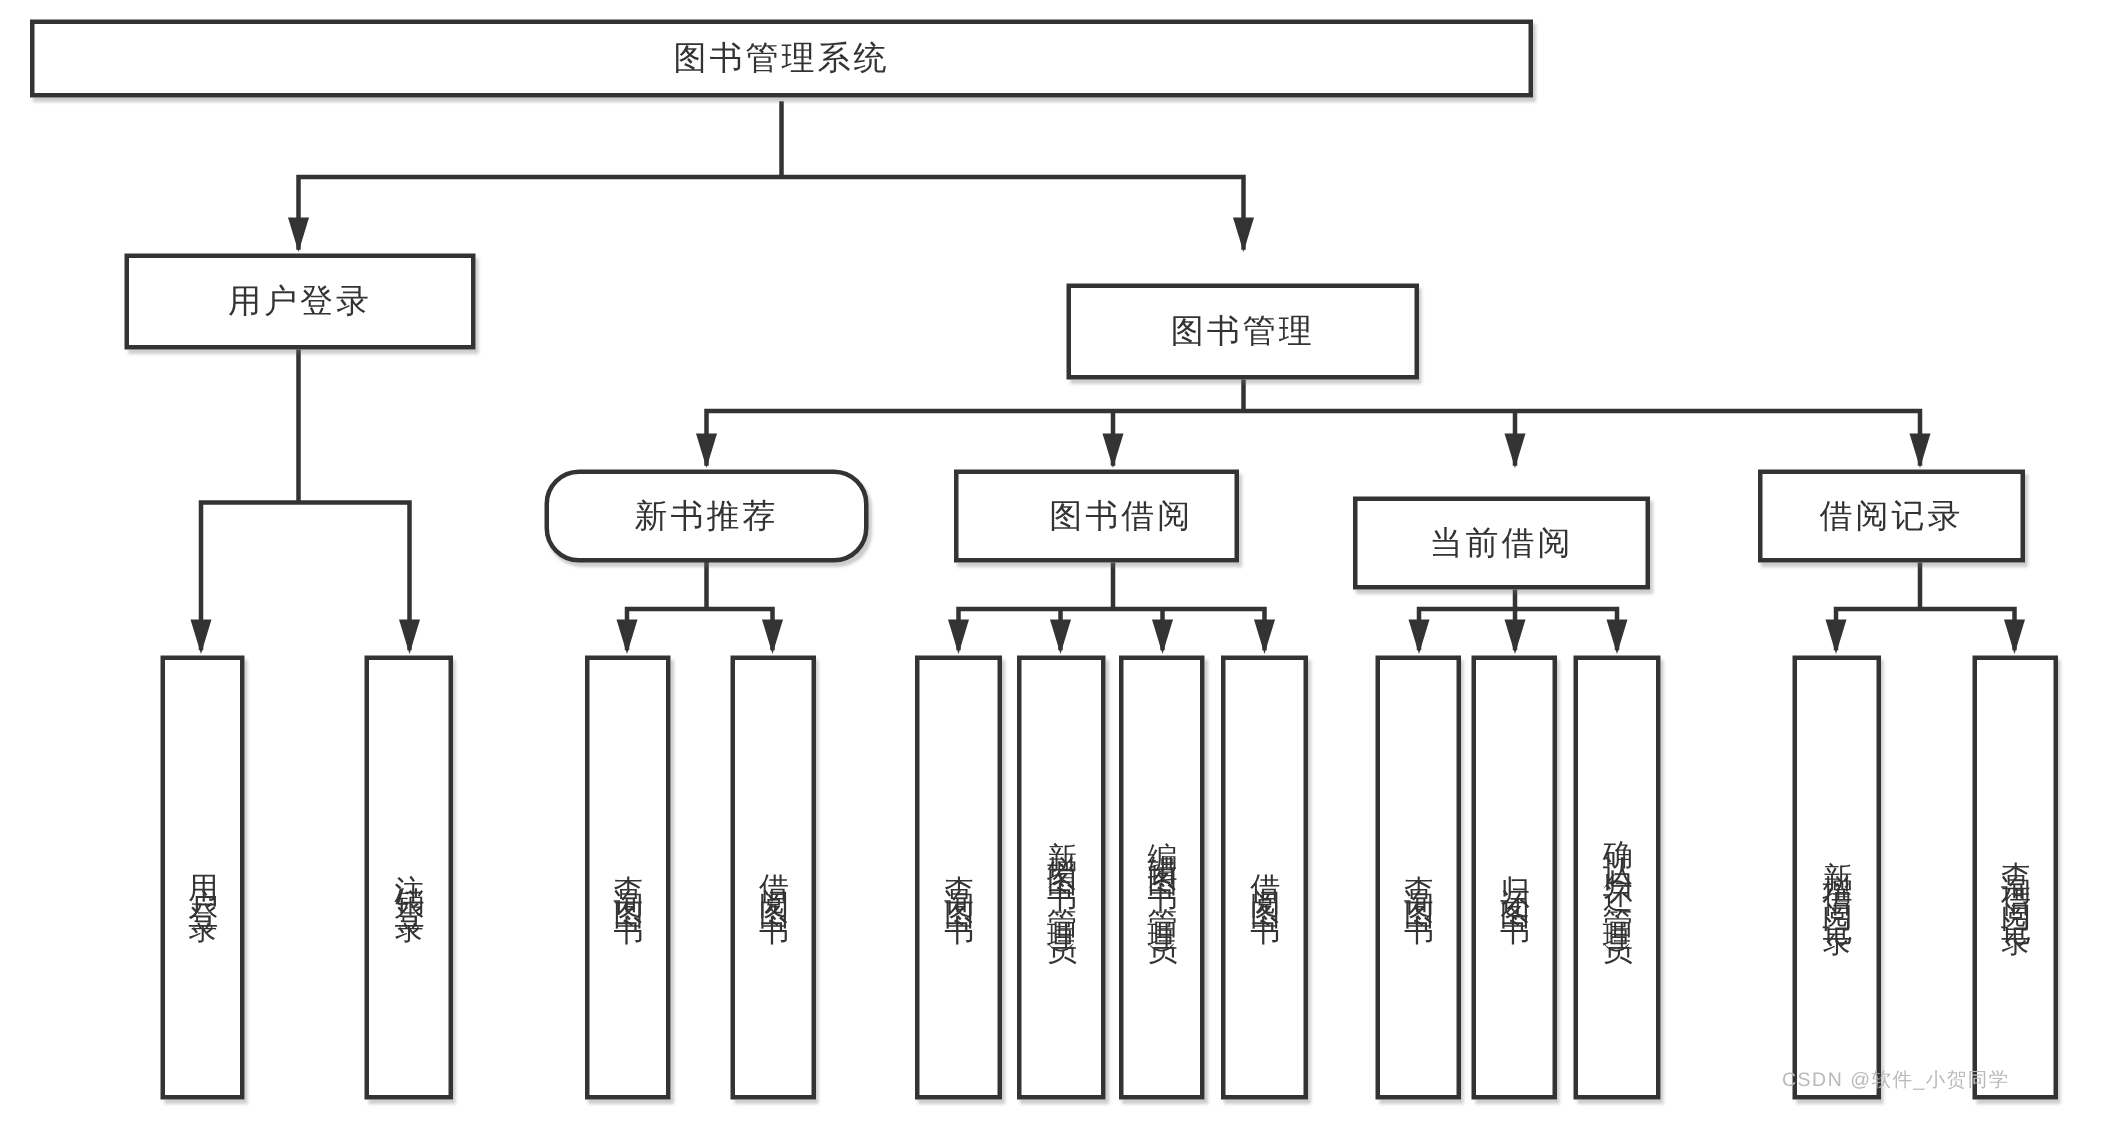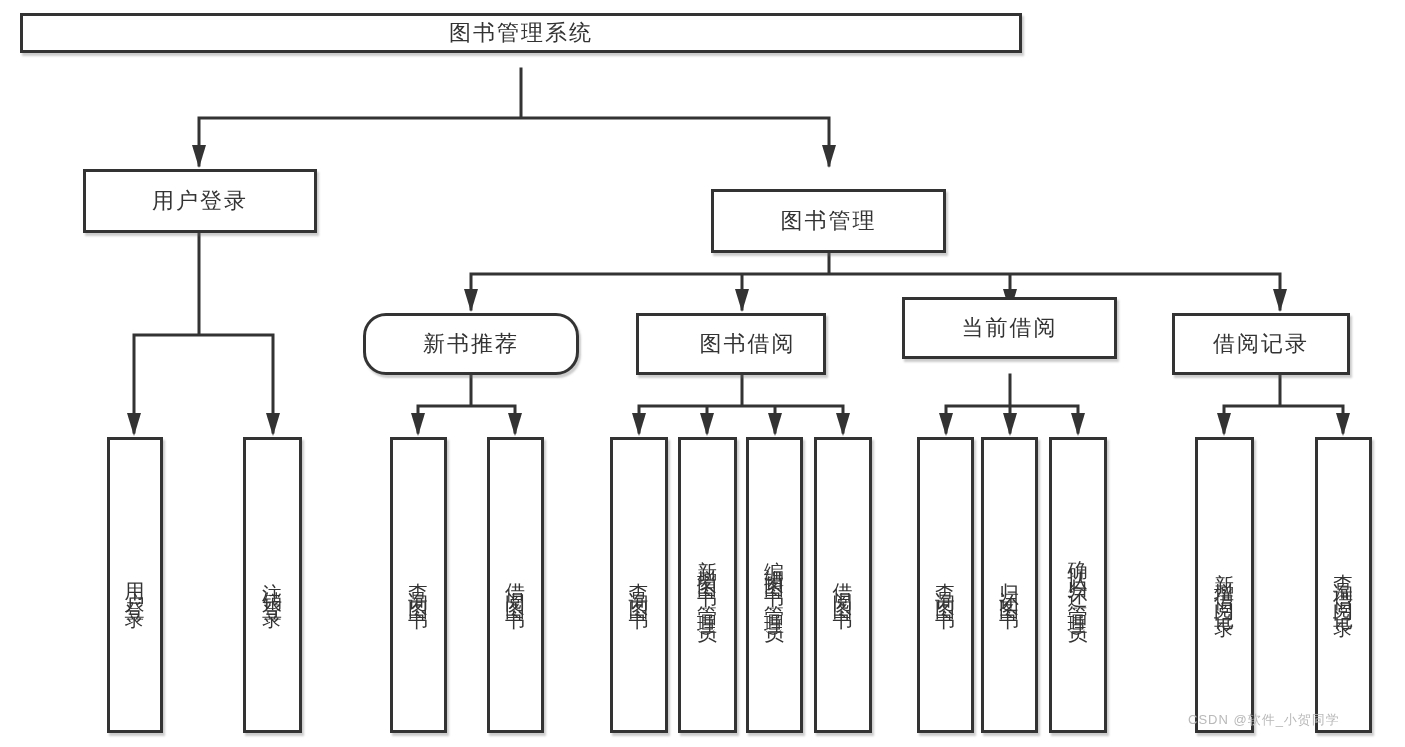--- a/index.html
+++ b/index.html
@@ -55,38 +55,38 @@
       <polygon points="768,413 782,413 775,436"></polygon>
       <polygon points="836,413 850,413 843,436"></polygon>
       <polygon points="939,413 953,413 946,436"></polygon>
       <polygon points="1003,413 1017,413 1010,436"></polygon>
       <polygon points="1071,413 1085,413 1078,436"></polygon>
       <polygon points="1217,413 1231,413 1224,436"></polygon>
       <polygon points="1336,413 1350,413 1343,436"></polygon>
     </g>
   </svg>
 
-  <div class="node hnode" style="left:20px; top:13px; width:1002px; height:40px;">
+  <div class="node hnode" style="left:20px; top:13px; width:1002px; height:52px;">
     <span>图书管理系统</span>
   </div>
 
   <div class="node hnode" style="left:83px; top:169px; width:234px; height:64px;">
     <span>用户登录</span>
   </div>
   <div class="node hnode" style="left:711px; top:169px; width:235px; height:64px;margin-top:20px;">
     <span>图书管理</span>
   </div>
 
   <div class="node hnode" style="left:363px; top:313px; width:216px; height:62px;border-radius:23px;">
     <span>新书推荐</span>
   </div>
   <div class="node hnode" style="left:636px; top:313px; width:190px; height:62px;padding-left:33px;">
     <span>图书借阅</span>
   </div>
-  <div class="node hnode" style="left:902px; top:297px; width:215px; height:62px;">
+  <div class="node hnode" style="left:902px; top:331px; width:198px; height:62px;">
     <span>当前借阅</span>
   </div>
   <div class="node hnode" style="left:1172px; top:313px; width:178px; height:62px;">
     <span>借阅记录</span>
   </div>
 
   <div class="node vnode" style="left:107px; top:437px; width:56px; height:296px;">
     <span class="vtext">用户登录</span>
   </div>
   <div class="node vnode" style="left:243px; top:437px; width:59px; height:296px;">

